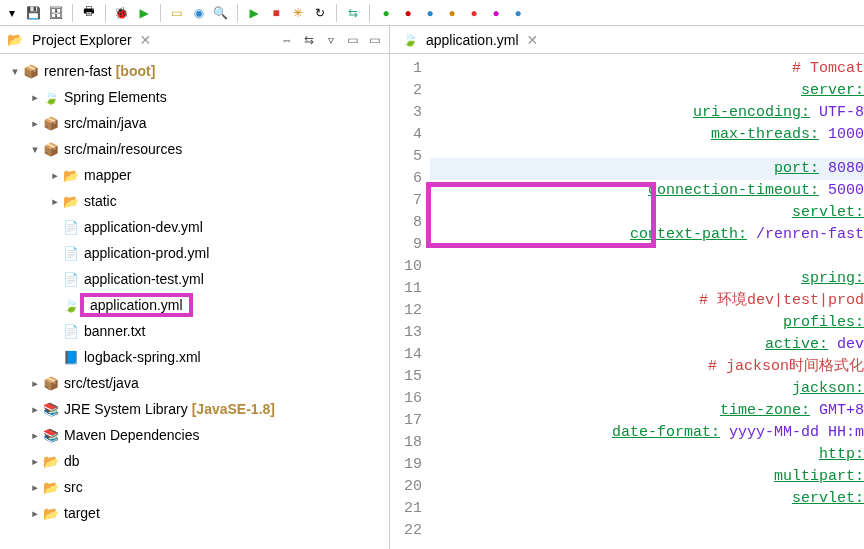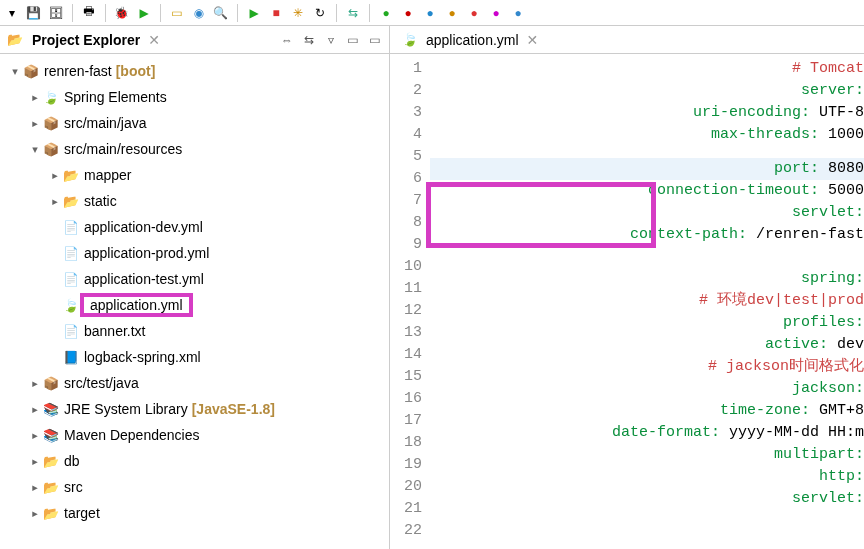--- a/index.html
+++ b/index.html
@@ -3,21 +3,21 @@
 <meta charset="utf-8">
 <style>
   * { box-sizing: border-box; margin: 0; padding: 0; }
   body { font-family: "Segoe UI", Arial, sans-serif; font-size: 14px; background: #fff; width: 864px; height: 549px; overflow: hidden; }
   .toolbar { height: 26px; border-bottom: 1px solid #ccc; display: flex; align-items: center; padding: 0 4px; gap: 6px; overflow: hidden; }
   .toolbar .tb-icon { width: 16px; height: 16px; display:inline-flex; align-items:center; justify-content:center; font-size:12px; }
   .toolbar .sep { width:1px; height:18px; background:#ccc; margin:0 2px; }
   .main { display:flex; height: calc(549px - 26px); }
   .left { width: 390px; border-right: 1px solid #ccc; display:flex; flex-direction:column; }
   .pane-header { height: 28px; border-bottom:1px solid #ccc; display:flex; align-items:center; padding: 0 6px; gap:4px; }
-  .pane-title { font-weight:700; }
+  .pane-title { font-weight:400; }
   .pane-close { background:#fff; padding:0 4px; color:#999; }
   .pane-tools { margin-left:auto; display:flex; gap:6px; align-items:center; }
   .pane-tools span { font-size:12px; color:#555; display:inline-flex; align-items:center; justify-content:center; width:16px; height:16px; }
   .tree { padding: 4px 0 4px 6px; overflow:auto; flex:1; }
   .tree-row { display:flex; align-items:center; height:26px; cursor:pointer; white-space:nowrap; }
   .arrow { width:14px; text-align:center; color:#666; font-size:11px; user-select:none; }
   .arrow.open::before { content:"▾"; }
   .arrow.closed::before { content:"▸"; }
   .arrow.none::before { content:""; }
   .ticon { width:18px; height:18px; display:inline-flex; align-items:center; justify-content:center; margin-right:4px; font-size:13px; }
@@ -29,22 +29,22 @@
   .editor-tab { display:flex; align-items:center; gap:4px; padding:0 8px; background:#fff; }
   .editor-tab .ticon { width:16px; height:16px; }
   .editor-tab .x { color:#999; margin-left:4px; }
   .editor { flex:1; display:flex; font-family: Consolas, "Courier New", monospace; font-size:15px; position:relative; }
   .gutter { width:36px; text-align:right; color:#888; padding:4px 4px 0 0; user-select:none; }
   .gline { height:22px; line-height:22px; }
   .code { flex:1; padding:4px 0 0 4px; position:relative;text-align:right; }
   .cline { height:22px; line-height:22px; white-space:pre; }
   .cline.cur { background:#eaf3fb;margin-top:12px; }
   .c-comment { color:#c44; }
-  .c-key { color:#0a8f3c; }
-  .c-val { color:#000000; }
+  .c-key { color:#0a8f3c;text-decoration:underline; }
+  .c-val { color:#6d28d9; }
   .hl-editor-box { position:absolute; border:5px solid #d63cc4; left:0; top:128px; width:230px; height:66px; pointer-events:none; }
   
   .i-proj { color:#c28a1a; }
   .i-folder-open { color:#d4a038; }
   .i-file { color:#7a98b8; }
   .i-xml { color:#4d7db0; }
   .i-leaf { color:#a8c04a; }
   .i-jar { color:#b07030; }
 </style>
 </head>
@@ -237,19 +237,19 @@
           <div class="cline"><span class="c-val">        </span><span class="c-key">context-path:</span><span class="c-val"> /renren-fast</span></div>
           <div class="cline"><span class="c-val"></span></div>
           <div class="cline"><span class="c-key">spring:</span></div>
           <div class="cline"><span class="c-val">    </span><span class="c-comment"># 环境dev|test|prod</span></div>
           <div class="cline"><span class="c-val">    </span><span class="c-key">profiles:</span></div>
           <div class="cline"><span class="c-val">        </span><span class="c-key">active:</span><span class="c-val"> dev</span></div>
           <div class="cline"><span class="c-val">    </span><span class="c-comment"># jackson时间格式化</span></div>
           <div class="cline"><span class="c-val">    </span><span class="c-key">jackson:</span></div>
           <div class="cline"><span class="c-val">        </span><span class="c-key">time-zone:</span><span class="c-val"> GMT+8</span></div>
           <div class="cline"><span class="c-val">        </span><span class="c-key">date-format:</span><span class="c-val"> yyyy-MM-dd HH:m</span></div>
+          <div class="cline"><span class="c-val">    </span><span class="c-key">http:</span></div>
           <div class="cline"><span class="c-val">        </span><span class="c-key">multipart:</span></div>
-          <div class="cline"><span class="c-val">    </span><span class="c-key">http:</span></div>
           <div class="cline"><span class="c-val">    </span><span class="c-key">servlet:</span></div>
         </div>
     </div>
   </div>
 </div>
 
 </body></html>

